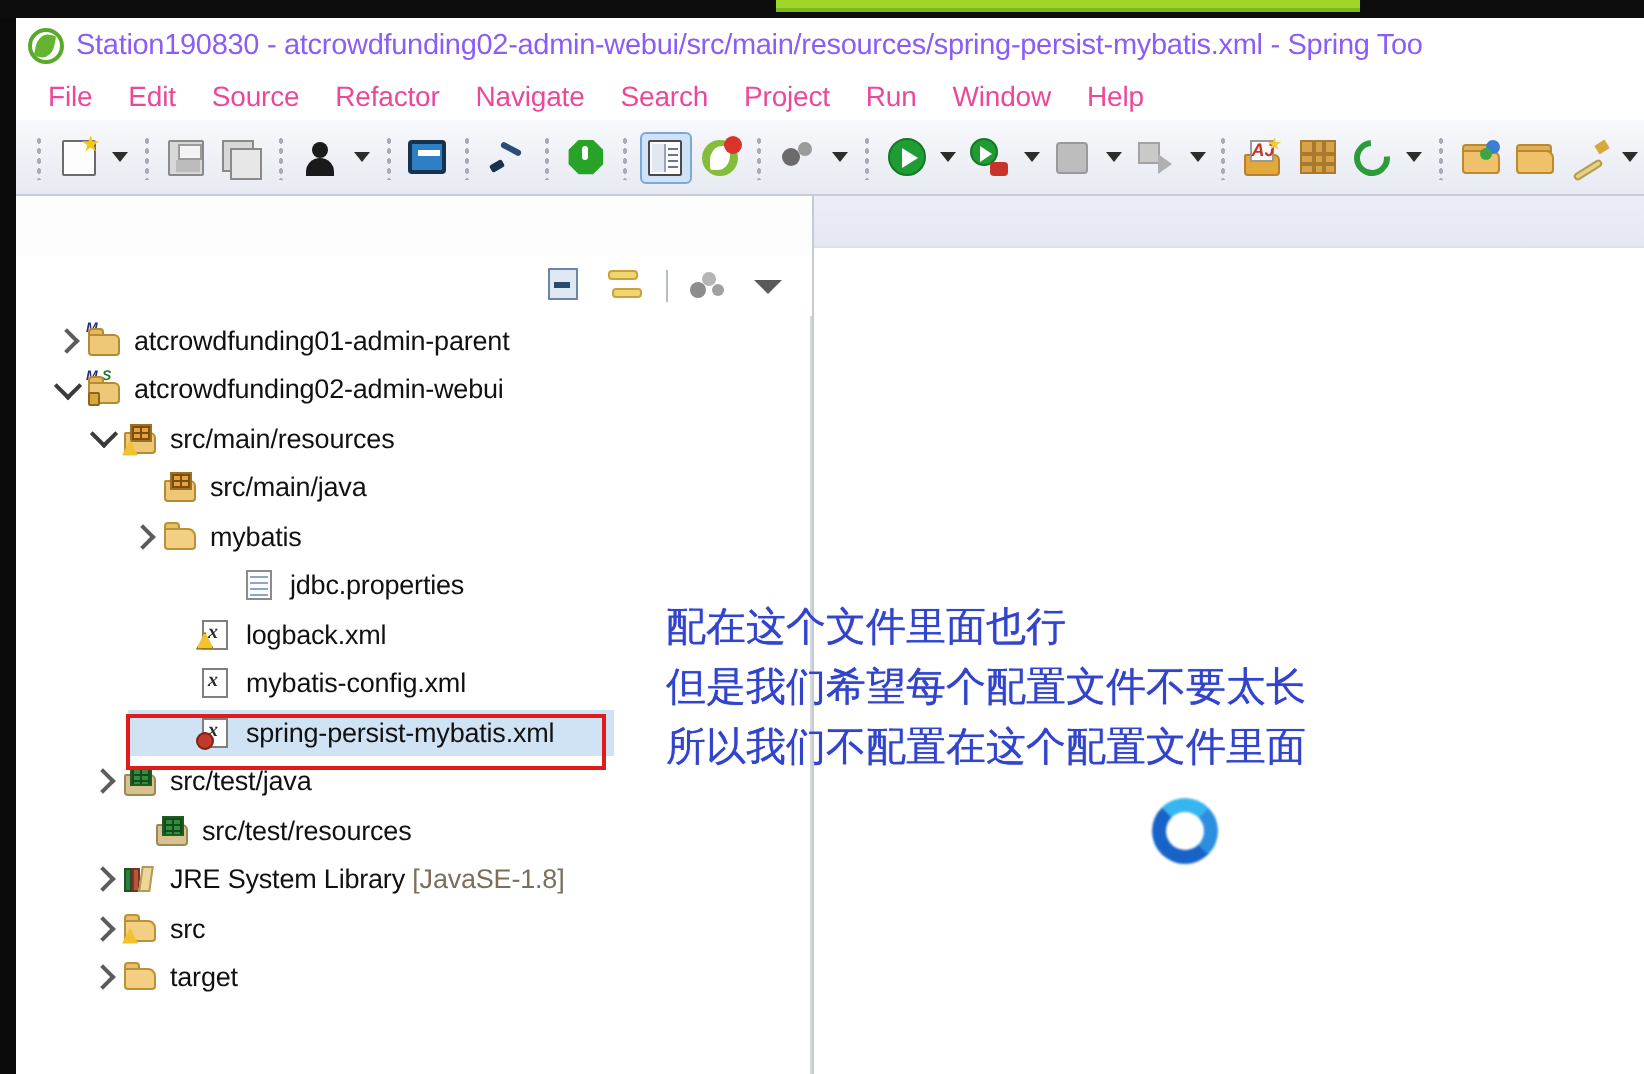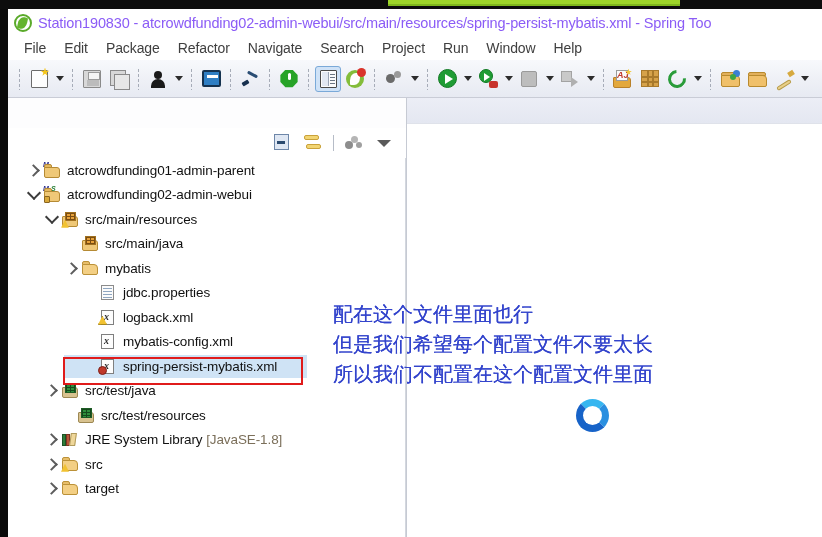--- a/index.html
+++ b/index.html
@@ -76,37 +76,38 @@
   
   .menubar {
     position: absolute; left: 8px; top: 36px;
     width: 814px; height: 24px;
     background: #ffffff;
     display: flex; align-items: center;
     padding-left: 12px;
   }
   .menu-item {
     font-size: 14px;
-    color: #404040;
+    color: #ec4899;
     padding: 0 9px;
     cursor: default;
     letter-spacing: -0.1px;
   }
   .menu-item:first-child { padding-left: 4px; }
 
   
   .toolbar {
     position: absolute; left: 8px; top: 60px;
     width: 814px; height: 38px;
     background: linear-gradient(to bottom, #f8f9fc 0%, #eef0f6 55%, #e7eaf2 100%);
     border-bottom: 1px solid #c9ccd6;
     display: flex; align-items: center;
     padding-left: 6px;
     gap: 1px;
     overflow: hidden;
+    justify-content: space-between;
   }
   .tb-sep {
     width: 3px; height: 22px;
     margin: 0 4px;
     background-image: radial-gradient(#9aa0ad 1px, transparent 1px);
     background-size: 3px 5px;
     opacity: .85;
   }
   .tb-btn {
     width: 26px; height: 26px;
@@ -446,21 +447,21 @@
     <span class="app-icon">
       <span class="ring"></span>
         <span class="leaf"></span>
     </span>
     <span class="title-text">Station190830 - atcrowdfunding02-admin-webui/src/main/resources/spring-persist-mybatis.xml - Spring Too</span>
   </div>
 
   <div class="menubar">
     <span class="menu-item">File</span>
     <span class="menu-item">Edit</span>
-    <span class="menu-item">Package</span>
+    <span class="menu-item">Source</span>
     <span class="menu-item">Refactor</span>
     <span class="menu-item">Navigate</span>
     <span class="menu-item">Search</span>
     <span class="menu-item">Project</span>
     <span class="menu-item">Run</span>
     <span class="menu-item">Window</span>
     <span class="menu-item">Help</span>
   </div>
 
   <div class="toolbar">
@@ -650,21 +651,21 @@
 
     <div class="tree-row" style="padding-left:56px">
       <span class="twisty collapsed"></span>
       <span class="node-icon ic-folder">
           <i class="fold"></i>
           <i class="tabtop"></i>
         </span>
       <span class="node-label">mybatis</span>
     </div>
 
-    <div class="tree-row" style="padding-left:74px">
+    <div class="tree-row" style="padding-left:96px">
       <span class="twisty empty"></span>
       <span class="node-icon ic-prop">
           <i class="sheet"></i>
           <i class="lines"></i>
         </span>
       <span class="node-label">jdbc.properties</span>
     </div>
 
     <div class="tree-row" style="padding-left:74px">
       <span class="twisty empty"></span>

